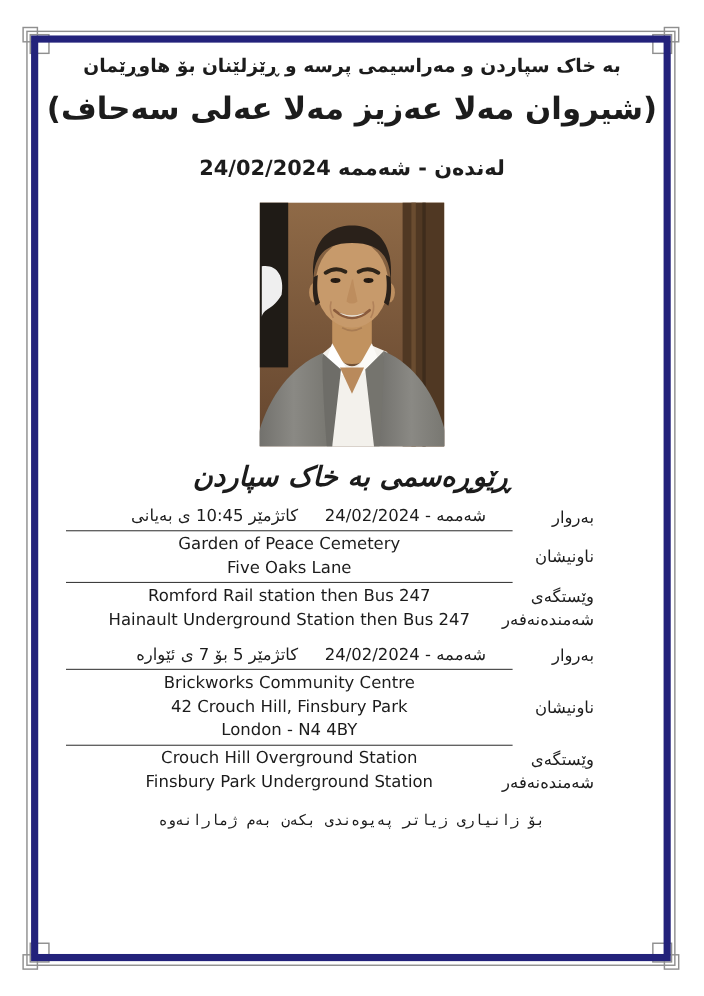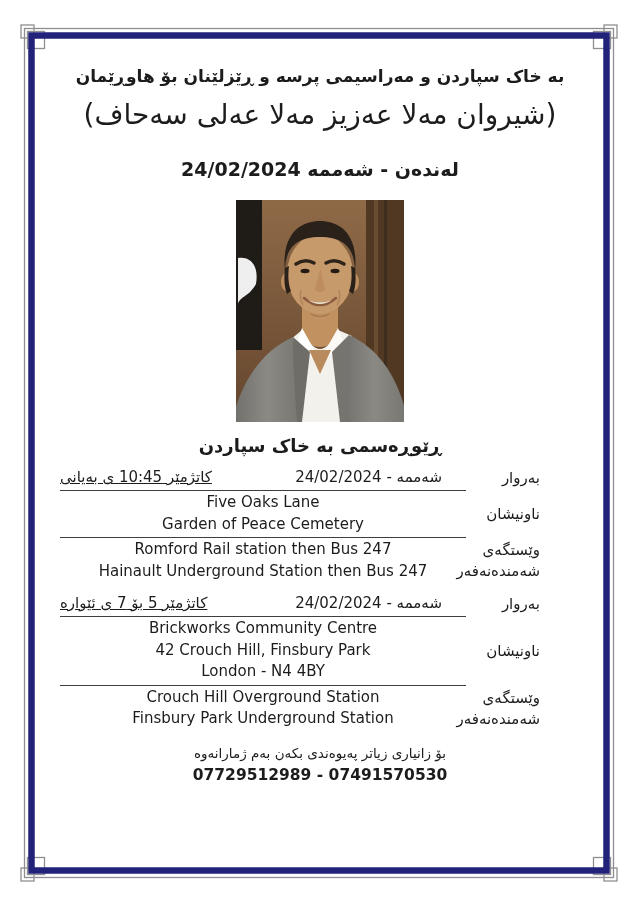--- a/index.html
+++ b/index.html
@@ -6,35 +6,35 @@
   body{
     width:640px;height:905px;position:relative;overflow:hidden;
     font-family:"DejaVu Sans",sans-serif;color:#1c1c1c;
   }
   .page{position:absolute;inset:0;background:#fff;}
   svg.frame{position:absolute;top:0;left:0;}
   .content{
     position:absolute;left:40px;top:38px;width:560px;
     text-align:center;direction:rtl;
   }
-  .hdr{font-size:17px;font-weight:bold;margin-top:28px;letter-spacing:0.5px;}
-  .name{font-size:28px;font-weight:normal;margin-top:12px;}
+  .hdr{font-size:17px;font-weight:bold;margin-top:12px;letter-spacing:0.5px;}
+  .name{font-size:28px;font-weight:bold;margin-top:12px;}
   .citydate{font-size:19px;font-weight:bold;margin-top:27px;}
   .photo{width:168px;height:222px;margin:20px auto 0;line-height:0;}
-  .stitle{font-size:18px;font-weight:bold;margin-top:13px;}
+  .stitle{font-size:25px;font-weight:bold;margin-top:13px;font-style:italic;}
   .info-table{width:480px;margin:10px 60px 0 0;direction:rtl;font-size:15px;}
   .trow{display:flex;align-items:center;}
   .tlabel{width:74px;flex:none;text-align:right;white-space:nowrap;line-height:21px;}
   .tcell{flex:1;min-width:0;}
   .bline{border-bottom:1.4px solid #3e3e3e;}
   .datecell{display:flex;align-items:center;padding:2px 0 4px;}
   .dateval{width:48%;text-align:center;}
-  .timeval{flex:1;text-align:left;text-decoration:underline;}
+  .timeval{flex:1;text-align:right;}
   .addr{padding:1px 0 2px;line-height:21.5px;text-align:center;direction:ltr;}
-  .finfo{font-size:13.5px;margin-top:13px;}
+  .finfo{font-size:13.5px;margin-top:13px;font-family:Liberation Mono, monospace;}
   .fphones{font-size:15.5px;font-weight:bold;margin-top:5px;direction:ltr;}
 </style>
 </head>
 <body>
 
 <div class="page">
 
   <svg class="frame" width="640" height="905" viewBox="0 0 640 905">
     <g fill="none" stroke="#8f8f8f" stroke-width="1.3">
       <rect x="24.5" y="28.5" width="589" height="849"></rect>
@@ -111,22 +111,22 @@
       <div class="trow">
         <div class="tlabel">بەروار</div>
         <div class="tcell bline datecell">
           <span class="dateval">شەممە - 24/02/2024</span>
           <span class="timeval">کاتژمێر 10:45 ی بەیانی</span>
         </div>
       </div>
       <div class="trow">
         <div class="tlabel">ناونیشان</div>
         <div class="tcell bline addr">
+          <div>Garden of Peace Cemetery</div>
           <div>Five Oaks Lane</div>
-          <div>Garden of Peace Cemetery</div>
         </div>
       </div>
       <div class="trow">
         <div class="tlabel">
           <div>وێستگەی</div>
           <div>شەمندەنەفەر</div>
         </div>
         <div class="tcell addr">
           <div>Romford Rail station then Bus 247</div>
           <div>Hainault Underground Station then Bus 247</div>
@@ -157,16 +157,15 @@
           <div>شەمندەنەفەر</div>
         </div>
         <div class="tcell addr">
           <div>Crouch Hill Overground Station</div>
           <div>Finsbury Park Underground Station</div>
         </div>
       </div>
     </div>
 
     <div class="finfo">بۆ زانیاری زیاتر پەیوەندی بکەن بەم ژمارانەوە</div>
-    <div class="fphones">07729512989 - 07491570530</div>
 
   </div>
 </div>
 
 </body></html>

